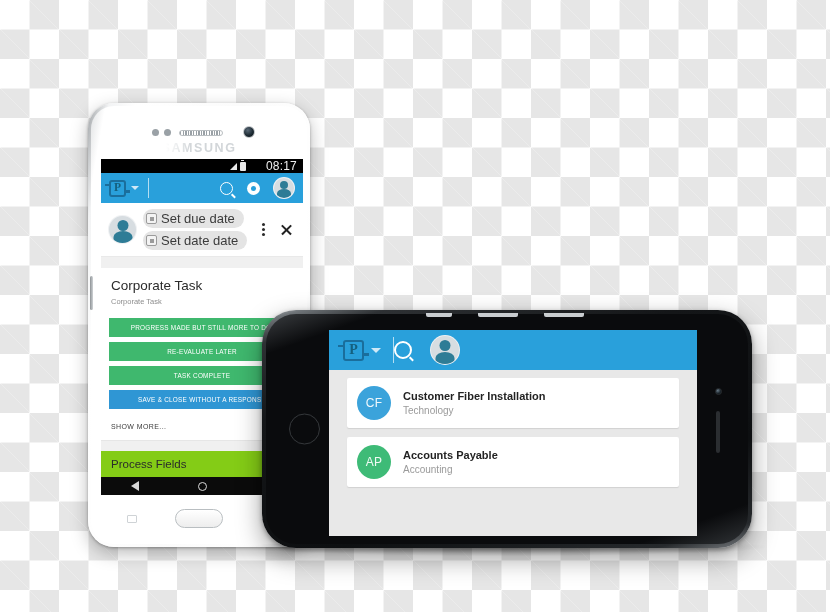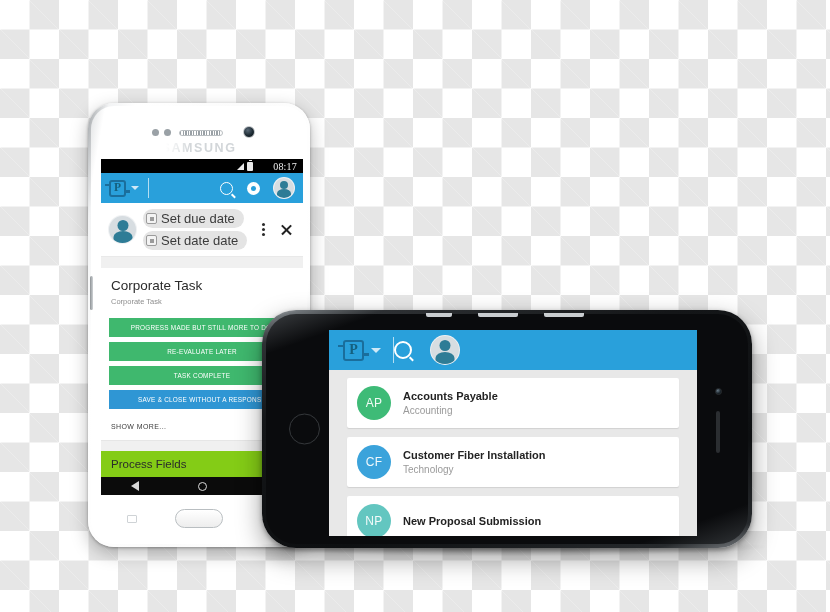--- a/index.html
+++ b/index.html
@@ -81,21 +81,21 @@
   }
   
   #droid-statusbar {
     height: 14px; background:#000; color:#fff;
     display:flex; align-items:center; justify-content:flex-end;
     padding-right: 6px; gap: 3px;
   }
   #droid-signal { width:0; height:0; border-left:7px solid transparent; border-bottom:7px solid #e9e9e9; }
   #droid-battery { width:6px; height:9px; background:#e9e9e9; border-radius:1px; position:relative; }
   #droid-battery::before{ content:""; position:absolute; left:1.5px; top:-2px; width:3px; height:1.5px; background:#e9e9e9;}
-  #droid-clock { font-size:10px; color:#efefef; letter-spacing:.2px; font-family:Liberation Serif, serif;padding-left:17px;}
+  #droid-clock { font-size:12px; color:#efefef; letter-spacing:.2px; font-family:Liberation Sans, sans-serif;padding-left:17px;}
   
   #droid-appbar {
     height: 30px; background:#29a0db;
     display:flex; align-items:center; padding: 0 8px; gap: 0;
   }
   .plogo {
     width:17px; height:17px; position:relative; flex:none;
   }
   .plogo-box{
     position:absolute; inset:0; border:2.2px solid #1a6e9c; border-radius:3px; box-sizing:border-box;
@@ -415,40 +415,34 @@
           <div style="width:18px"></div>
           <div class="avatar-circle" style="width:30px;height:30px;">
             <div class="head" style="width:11px;height:11px;top:4px;"></div>
             <div class="body" style="width:19px;height:12px;bottom:0;"></div>
           </div>
         </div>
 
         <div id="ios-list">
 
           <div class="tpl-card">
+            <div class="tpl-badge" style="background:#3ba3db">CF</div>
+            <div class="tpl-texts">
+              <div class="tpl-name">Customer Fiber Installation</div>
+              <div class="tpl-cat">Technology</div>
+            </div>
+          </div>
+
+          <div class="tpl-card">
             <div class="tpl-badge" style="background:#3ebb77">AP</div>
             <div class="tpl-texts">
               <div class="tpl-name">Accounts Payable</div>
               <div class="tpl-cat">Accounting</div>
             </div>
           </div>
 
-          <div class="tpl-card">
-            <div class="tpl-badge" style="background:#3ba3db">CF</div>
-            <div class="tpl-texts">
-              <div class="tpl-name">Customer Fiber Installation</div>
-              <div class="tpl-cat">Technology</div>
-            </div>
-          </div>
-
-          <div class="tpl-card no-cat">
-            <div class="tpl-badge" style="background:#63c6c0">NP</div>
-            <div class="tpl-texts">
-              <div class="tpl-name">New Proposal Submission</div>
-            </div>
-          </div>
 
         </div>
       </div>
     </div>
   </div>
 
 </div>
 
 </body></html>

